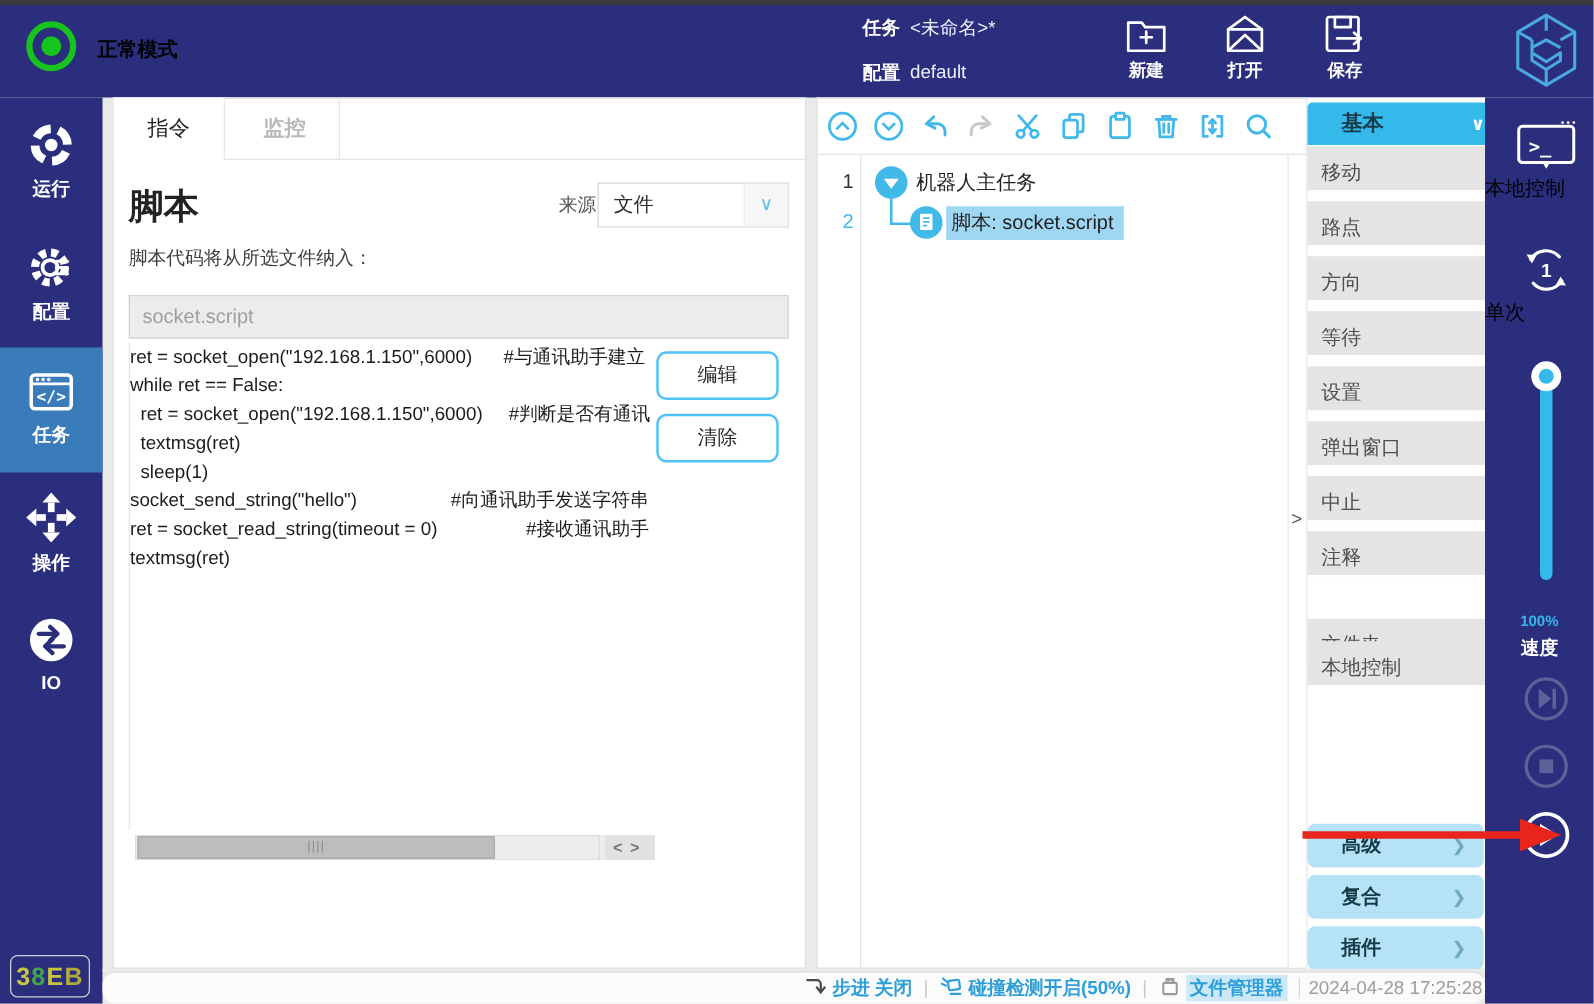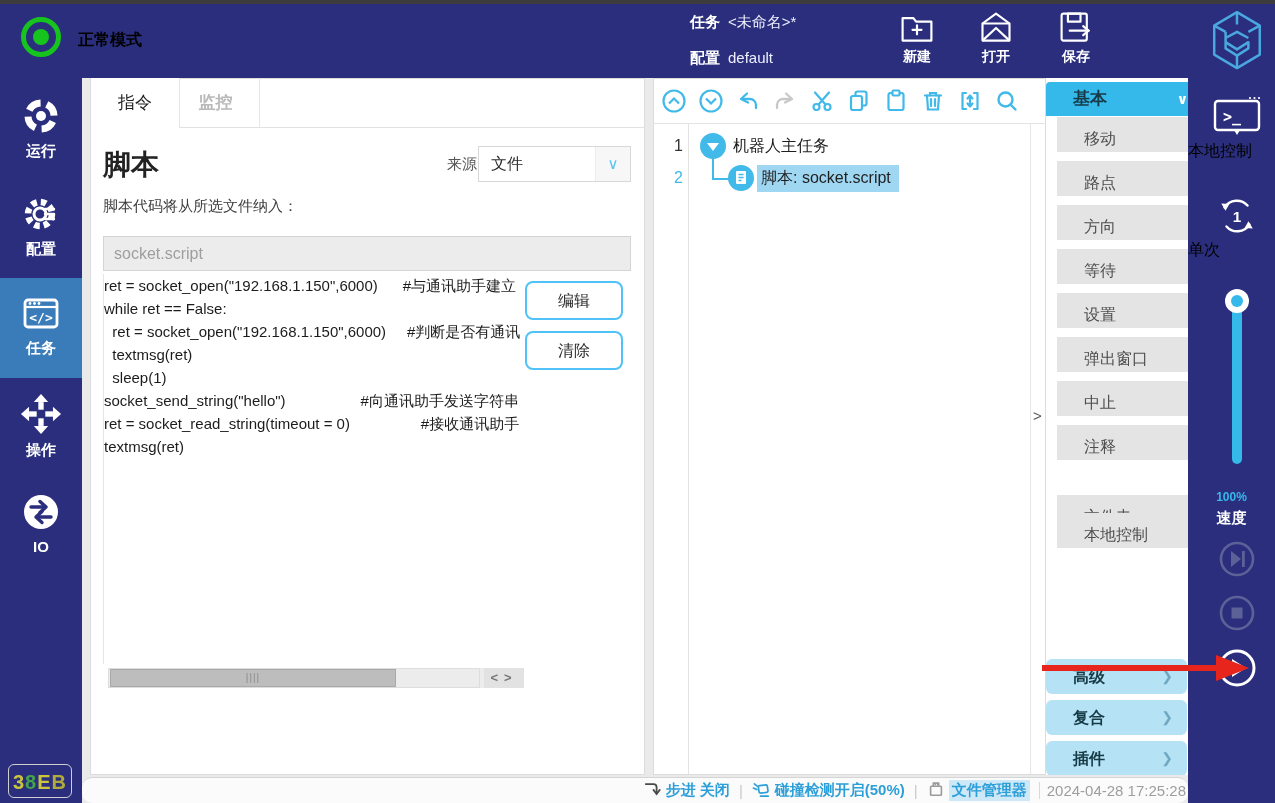--- a/index.html
+++ b/index.html
@@ -63,21 +63,21 @@
   .tree-label{font-size:16px;color:#1f1f1f;}
   .connector{position:absolute;left:712px;top:158px;width:18px;height:20px;border-left:2px solid #41b9e9;border-bottom:2px solid #41b9e9;}
   .collapse-strip{left:1030px;top:124px;width:15px;height:650px;background:#fff;border-left:1px solid #e6e6e6;box-sizing:border-box;cursor:pointer;}
   .collapse-chev{position:absolute;left:2px;top:283px;color:#555;font-size:15px;}
   
   .cmdp{left:1046px;top:78px;width:142px;height:697px;background:#fff;}
   .cmd-head{left:1046px;top:82px;width:154px;height:34px;background:#35b8ea;border-radius:4px 4px 0 0;cursor:pointer;
             font-size:17px;font-weight:bold;color:#173a47;line-height:34px;padding-left:27px;box-sizing:border-box;}
   .cmd-head .chev{position:absolute;right:12px;top:0;color:#fff;font-weight:bold;font-size:14px;}
   .cmd-item{left:1046px;width:142px;height:36px;background:#e4e4e4;border-bottom:1px solid #fff;box-sizing:border-box;
-            font-size:16px;color:#4f4f4f;line-height:43px;padding-left:27px;cursor:pointer;margin-left:11px;}
+            font-size:16px;color:#4f4f4f;line-height:43px;padding-left:11px;cursor:pointer;}
   .cmd-group{left:1046px;width:141px;height:35px;background:#b5e3f5;border-radius:6px;box-sizing:border-box;
              font-size:16px;font-weight:bold;color:#173a47;line-height:35px;padding-left:27px;cursor:pointer;}
   .cmd-group .chev{position:absolute;right:14px;top:0;color:#6fa8c0;font-size:14px;font-weight:normal;}
   
   .rsb{left:1188px;top:78px;width:87px;height:725px;background:#2a2e7d;color:#fff;}
   .slider-track{left:1232px;top:292px;width:10px;height:172px;background:#35b8ea;border-radius:5px;cursor:pointer;}
   .slider-thumb{left:1225px;top:289px;width:24px;height:24px;background:#fff;border-radius:50%;cursor:grab;}
   .slider-thumb::after{content:"";position:absolute;left:6px;top:6px;width:12px;height:12px;border-radius:50%;background:#35b8ea;}
   .speed-pct{left:1188px;top:490px;width:87px;text-align:center;font-size:12px;font-weight:bold;color:#35b8ea;}
   .speed-lab{left:1188px;top:509px;width:87px;text-align:center;font-size:15px;font-weight:bold;color:#fff;}
@@ -199,21 +199,21 @@
     <div class="lbl">IO</div>
   </div>
 
   <div class="abs badge">
     <span style="color:#cbc53e">3</span><span style="color:#43a44b">8</span><span style="color:#cbc53e">E</span><span style="color:#b0ab3a">B</span>
   </div>
 
   <div class="abs mainp"></div>
   <div class="abs tabrow"></div>
   <div class="abs tab tab-active" style="left:91px;width:89px;"><span>指令</span></div>
-  <div class="abs tab tab-idle" style="left:172px;width:88px;"><span>监控</span></div>
+  <div class="abs tab tab-idle" style="left:184px;width:88px;"><span>监控</span></div>
 
   <div class="abs h1">脚本</div>
   <div class="abs src-lab">来源</div>
   <div class="abs dropdown">
     <span class="dd-val">文件</span>
     <span class="dd-chev">∨</span>
   </div>
   <div class="abs desc">脚本代码将从所选文件纳入：</div>
   <div class="abs fileinput">socket.script</div>
 

